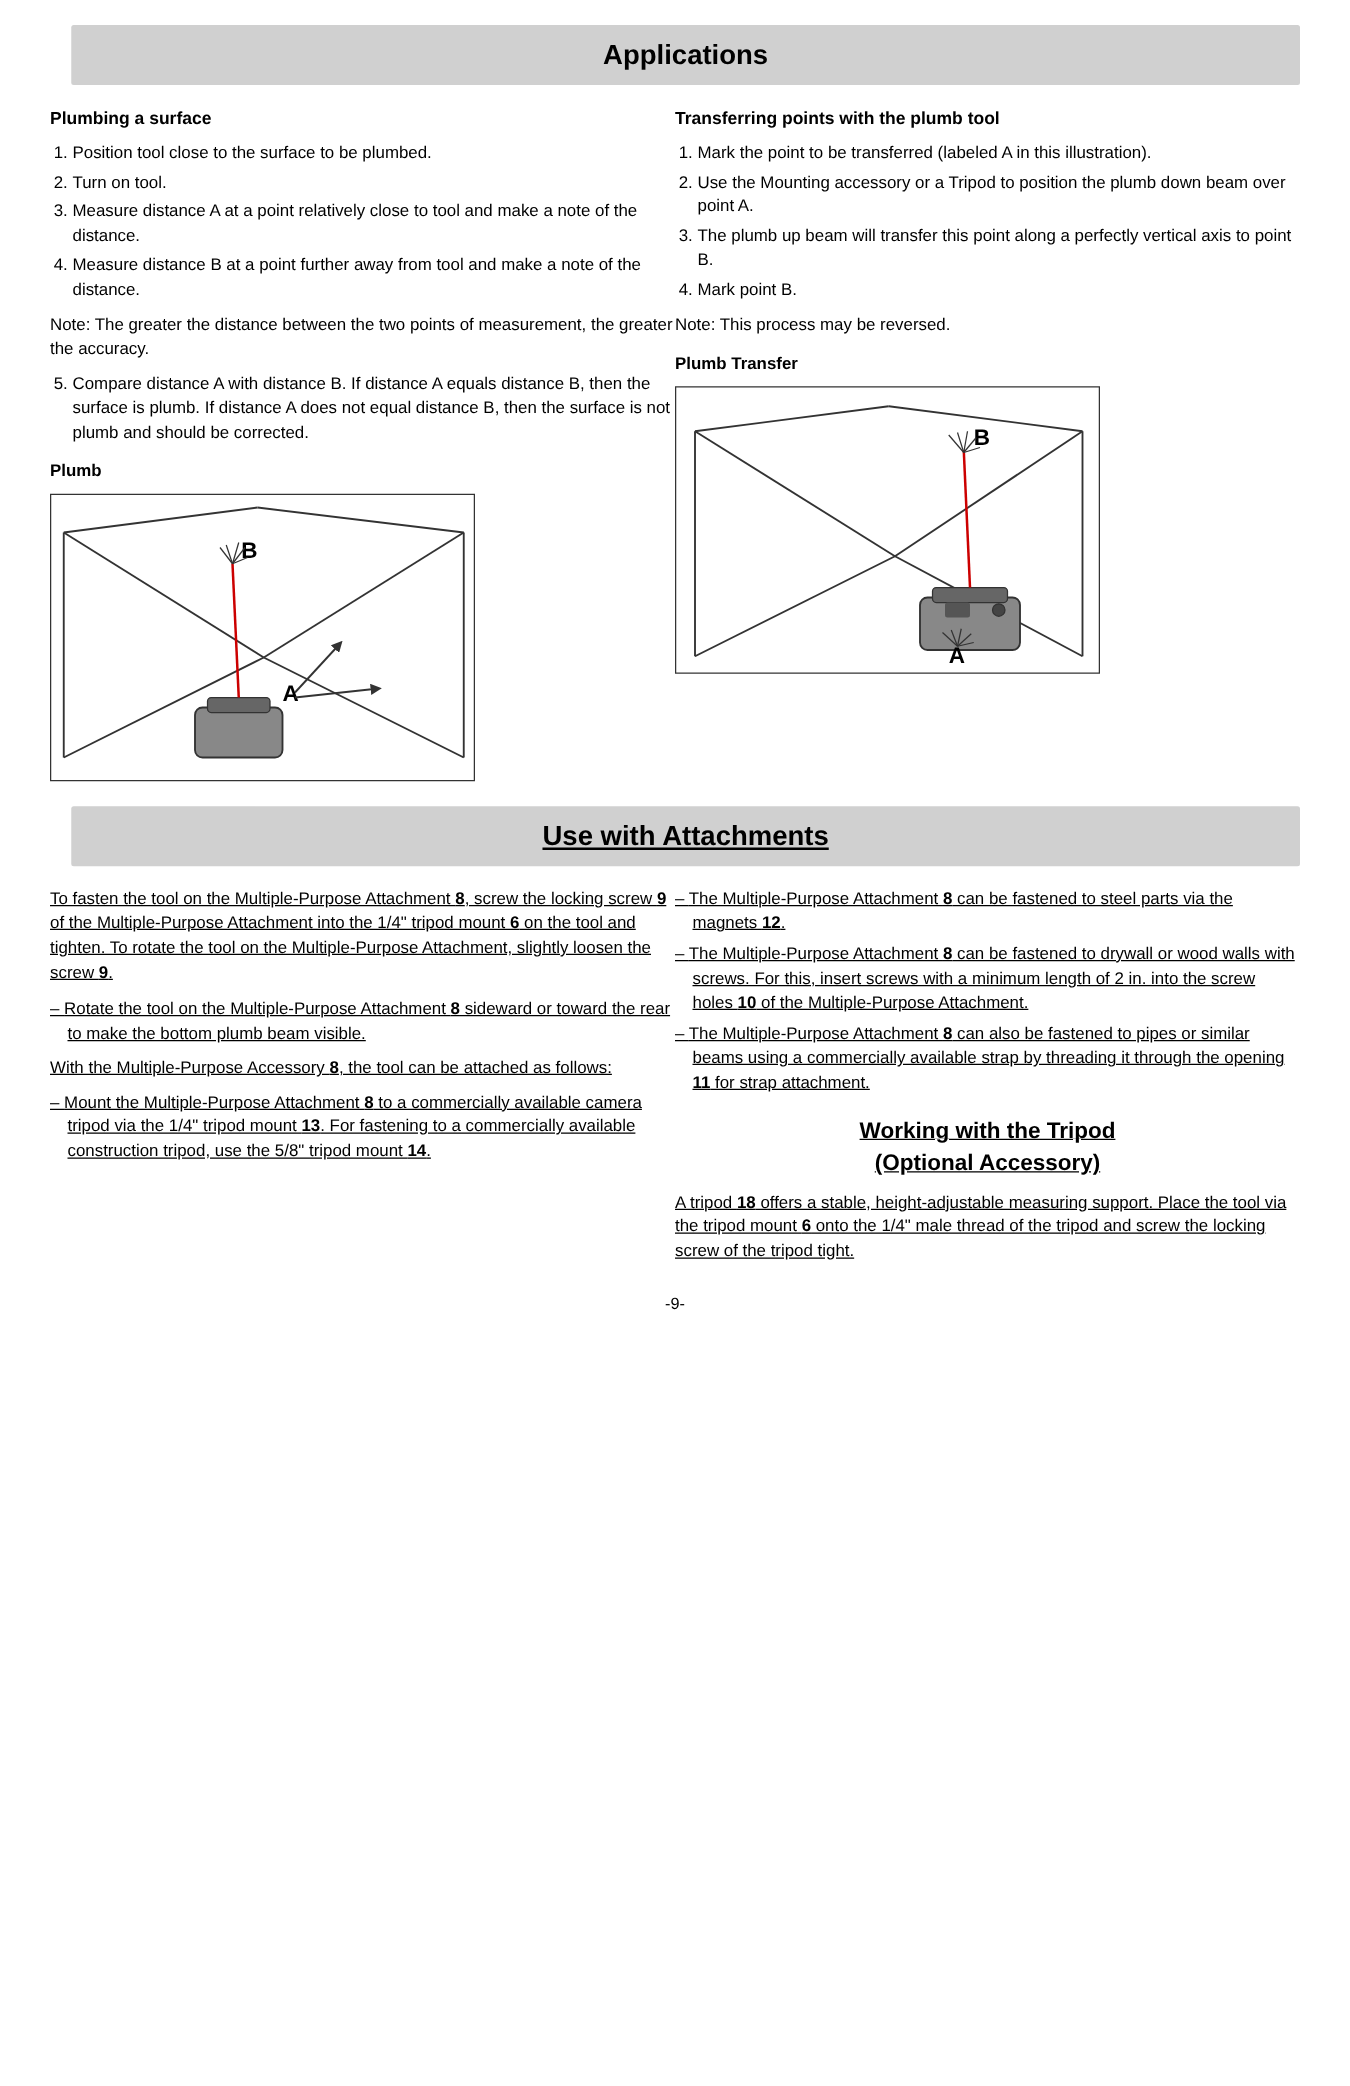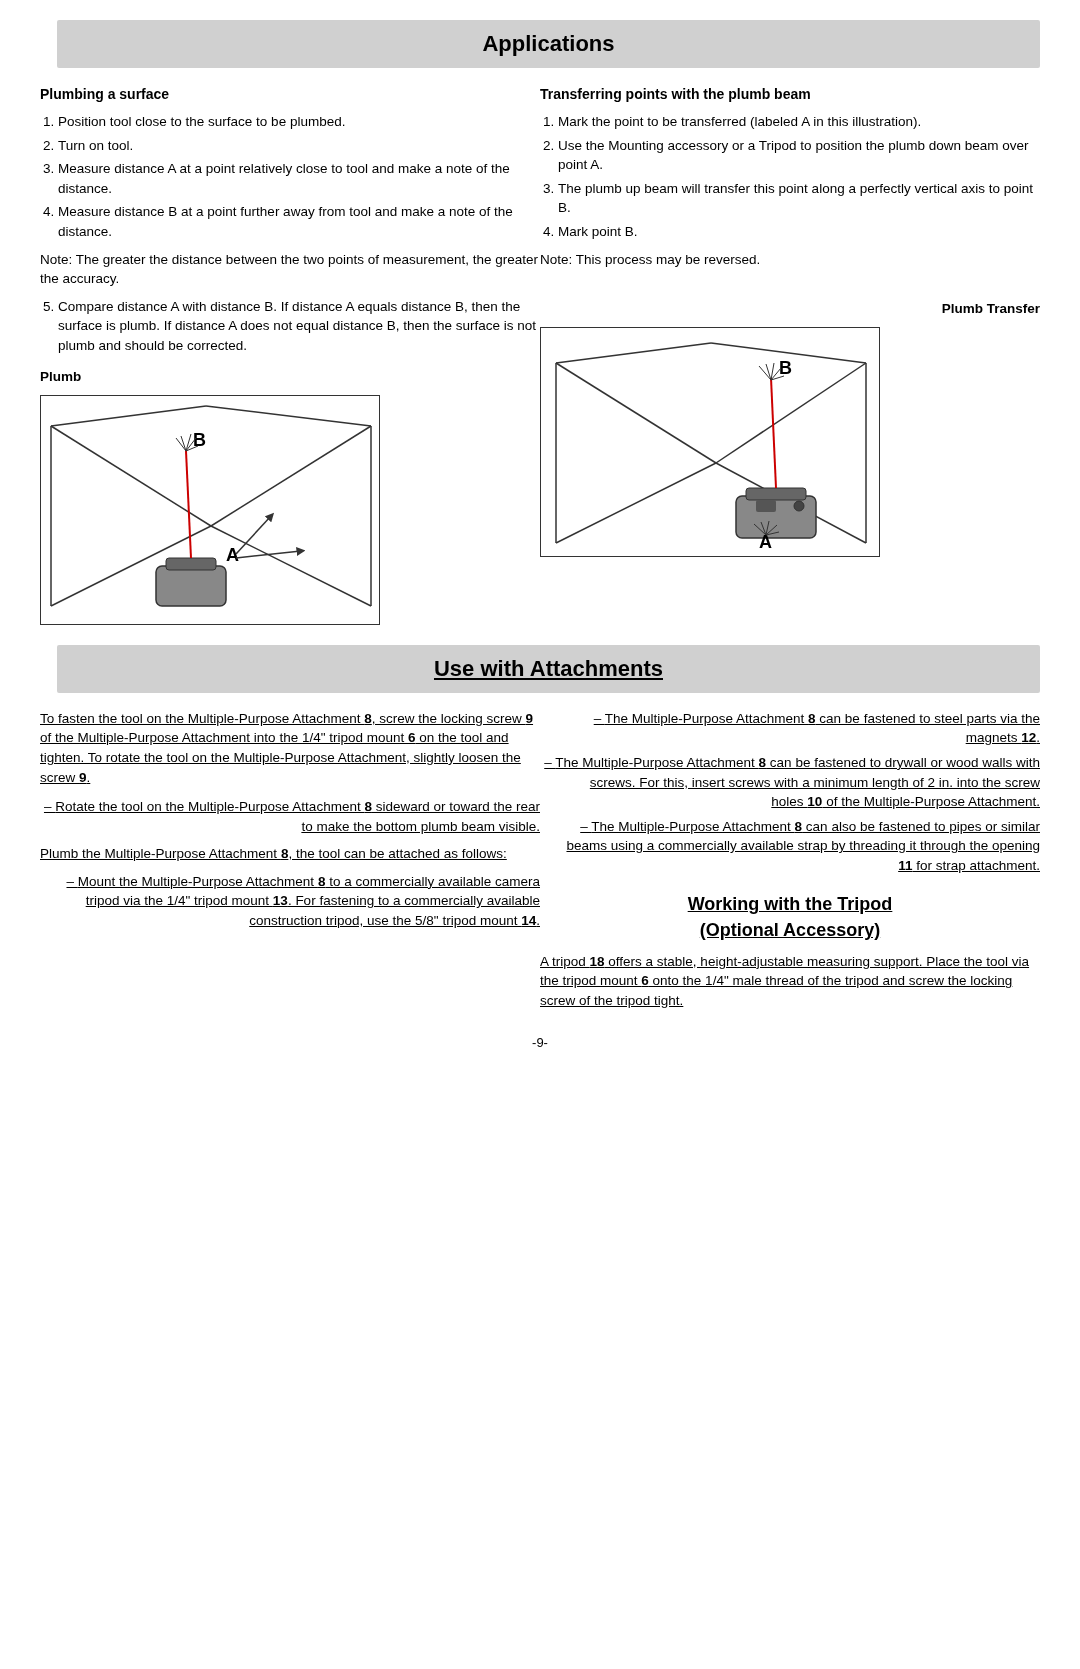--- a/index.html
+++ b/index.html
@@ -42,21 +42,20 @@
       margin-left: 18px;
       margin-bottom: 8px;
     }
     ol li {
       margin-bottom: 4px;
     }
     ul.dash-list {
       list-style: none;
       margin-left: 0;
       margin-bottom: 8px;
-      text-align: right;
     }
     ul.dash-list li {
       padding-left: 14px;
       text-indent: -14px;
       margin-bottom: 5px;
     }
     ul.dash-list li::before {
       content: "– ";
     }
     .note-text {
@@ -156,30 +155,30 @@
               <marker id="arrow" markerWidth="6" markerHeight="6" refX="3" refY="3" orient="auto">
                 <path d="M0,0 L6,3 L0,6 Z" fill="#333"></path>
               </marker>
             </defs>
           </svg>
         </div>
       </div>
     </div>
 
     <div class="col-right">
-      <div class="subsection-title">Transferring points with the plumb beam</div>
+      <div class="subsection-title">Transferring points with the plumb tool</div>
       <ol>
         <li>Mark the point to be transferred (labeled A in this illustration).</li>
         <li>Use the Mounting accessory or a Tripod to position the plumb down beam over point A.</li>
         <li>The plumb up beam will transfer this point along a perfectly vertical axis to point B.</li>
         <li>Mark point B.</li>
       </ol>
       <p class="note-text">Note: This process may be reversed.</p>
 
-      <div style="margin-top:30px;text-align:right;">
+      <div style="margin-top:12px;">
         <div class="diagram-label">Plumb Transfer</div>
         <div class="diagram-box" style="width:340px; height:230px;">
           <svg width="340" height="230" viewBox="0 0 340 230">
 
             <line x1="15" y1="215" x2="175" y2="135" stroke="#333" stroke-width="1.5"></line>
             <line x1="325" y1="215" x2="175" y2="135" stroke="#333" stroke-width="1.5"></line>
             <line x1="15" y1="35" x2="175" y2="135" stroke="#333" stroke-width="1.5"></line>
             <line x1="325" y1="35" x2="175" y2="135" stroke="#333" stroke-width="1.5"></line>
             <line x1="15" y1="35" x2="15" y2="215" stroke="#333" stroke-width="1.5"></line>
             <line x1="325" y1="35" x2="325" y2="215" stroke="#333" stroke-width="1.5"></line>
@@ -224,21 +223,21 @@
     <div class="col-left">
       <p style="margin-bottom:10px;">
         <span>To fasten the tool on the Multiple-Purpose Attachment </span><strong>8</strong><span>, screw the locking screw </span><strong>9</strong><span> of the Multiple-Purpose Attachment  into the 1/4" tripod mount </span><strong>6</strong><span> on the tool and tighten. To rotate the tool on the Multiple-Purpose Attachment, slightly loosen the screw </span><strong>9</strong><span>.</span>
       </p>
       <ul class="dash-list">
         <li>
           <span>Rotate the tool on the Multiple-Purpose Attachment </span><strong>8</strong><span> sideward or toward the rear to make the bottom plumb beam visible.</span>
         </li>
       </ul>
       <p style="margin-bottom:8px;">
-        <span>Plumb the Multiple-Purpose Attachment </span><strong>8</strong><span>, the tool can be attached as follows:</span>
+        <span>With the Multiple-Purpose Accessory </span><strong>8</strong><span>, the tool can be attached as follows:</span>
       </p>
       <ul class="dash-list">
         <li>
           <span>Mount the Multiple-Purpose Attachment </span><strong>8</strong><span> to a commercially available camera tripod via the 1/4" tripod mount </span><strong>13</strong><span>. For fastening to a commercially available construction tripod, use the 5/8" tripod  mount </span><strong>14</strong><span>.</span>
         </li>
       </ul>
     </div>
 
     <div class="col-right">
       <ul class="dash-list">

